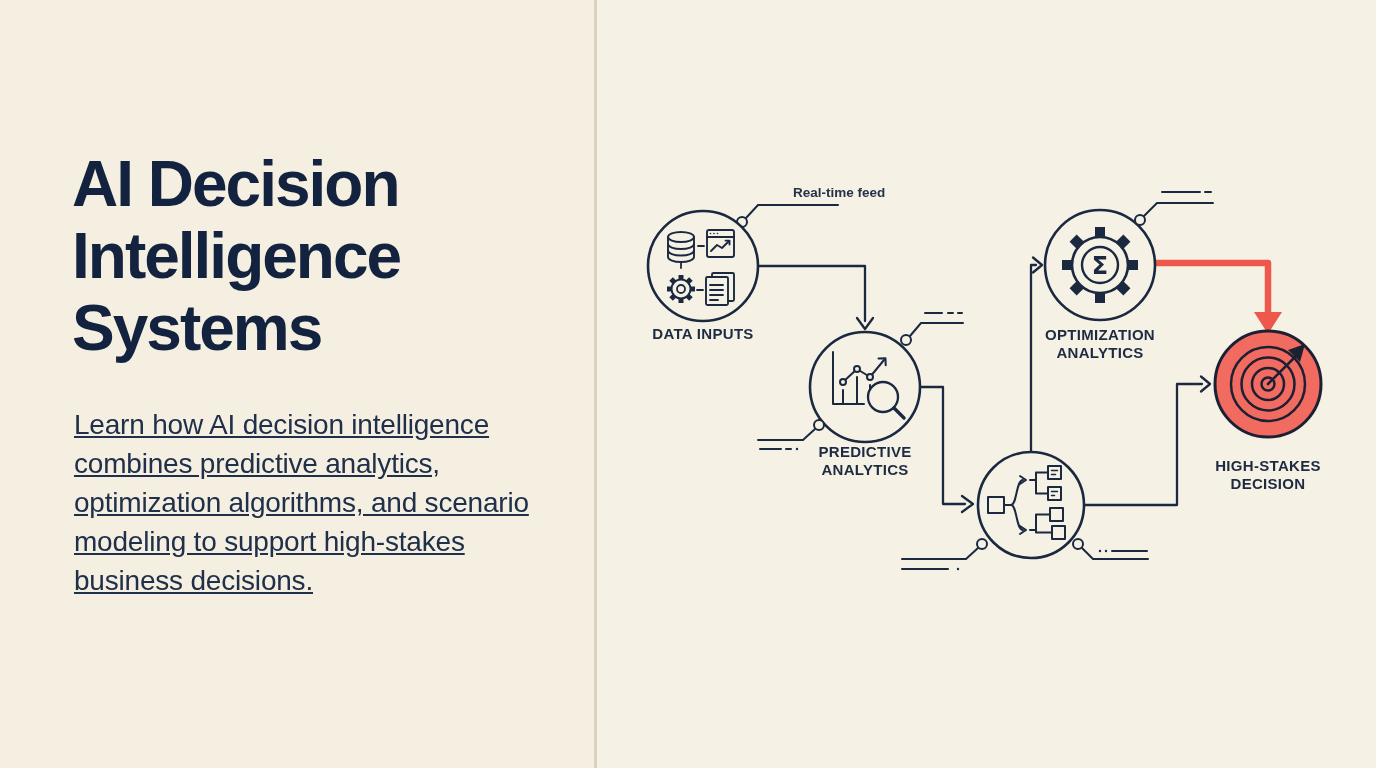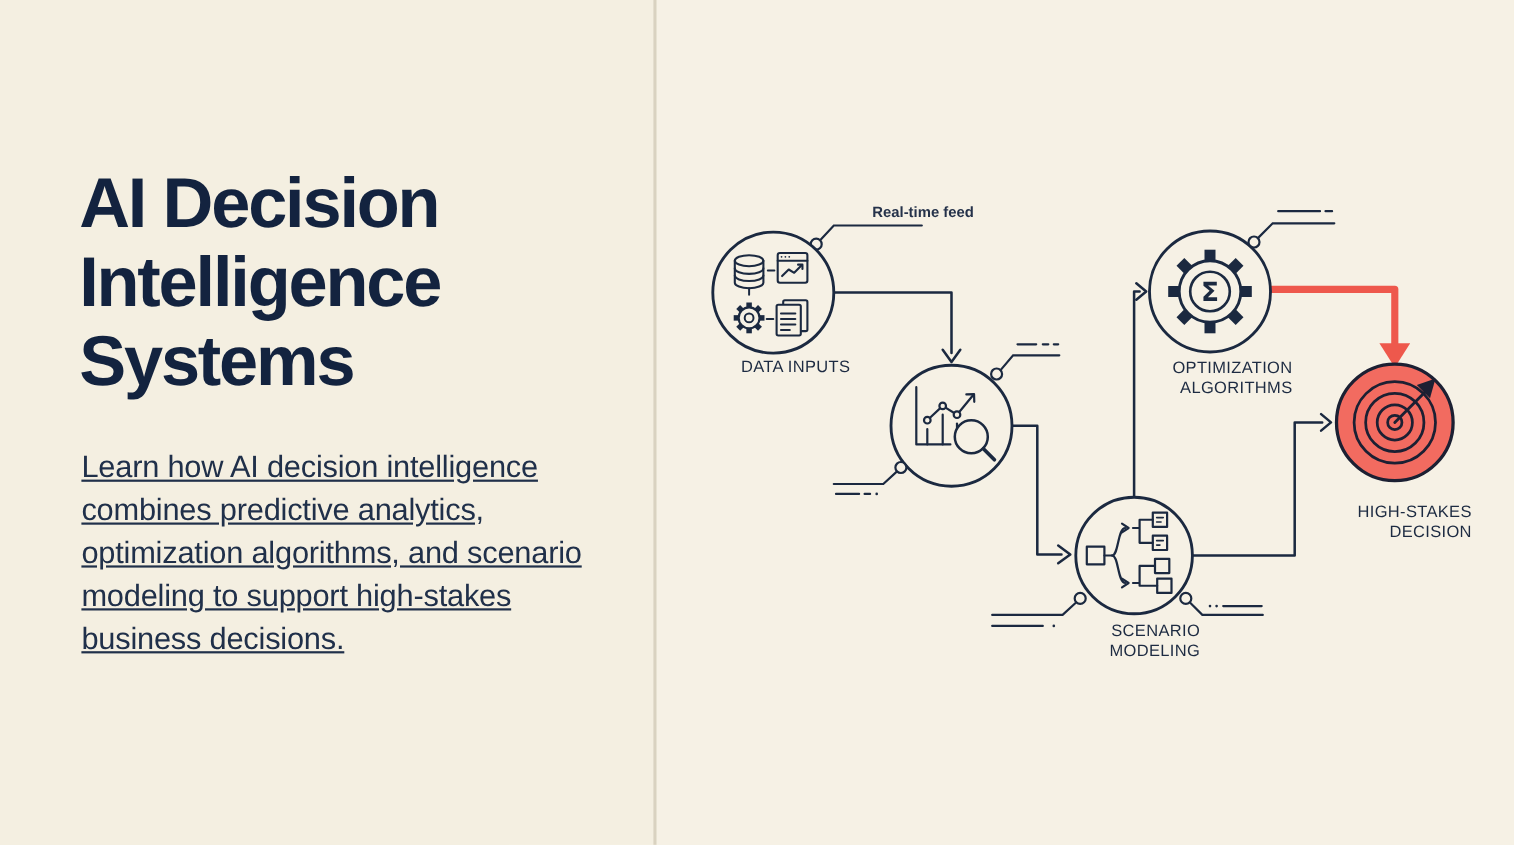--- a/index.html
+++ b/index.html
@@ -28,22 +28,22 @@
     letter-spacing:-2px;color:#13233f;margin:0;
   }
   .description{
     position:absolute;left:74px;top:405px;width:480px;
     font-size:28px;line-height:39px;font-weight:400;
     letter-spacing:-0.2px;color:#20304a;margin:0;text-decoration:underline;
   }
   .diagram-svg{position:absolute;left:0;top:0;width:1376px;height:768px;}
   .node-label{
     position:absolute;
-    font-size:15px;font-weight:400;line-height:18px;
-    letter-spacing:0.3px;color:#1d2b42;text-align:right;
+    font-size:15px;font-weight:700;line-height:18px;
+    letter-spacing:0.3px;color:#1d2b42;text-align:center;
   }
   .lbl-data-inputs{left:633px;top:325px;width:140px;}
   .lbl-predictive{left:800px;top:443px;width:130px;}
   .lbl-scenario{left:971px;top:565px;width:120px;}
   .lbl-optimization{left:1025px;top:326px;width:150px;}
   .lbl-highstakes{left:1198px;top:444px;width:140px;margin-top:13px;}
   .callout-label{
     position:absolute;left:757px;top:185px;width:120px;
     font-size:13.5px;font-weight:600;color:#25324a;text-align:left;padding-left:36px;
   }
@@ -235,17 +235,17 @@
     </g>
     <g stroke="#1b2940" stroke-width="2" fill="none" stroke-linecap="round">
       <circle cx="1140" cy="220" r="5" fill="#f6f1e5"></circle>
       <path d="M1144,216 L1157,203 H1213"></path>
       <path d="M1162,192 H1200 M1205,192 H1211"></path>
     </g>
   </svg>
 
   <div class="callout-label">Real-time feed</div>
   <div class="node-label lbl-data-inputs">DATA INPUTS</div>
-  <div class="node-label lbl-scenario">SCENARIO MODELING</div>
-  <div class="node-label lbl-optimization">OPTIMIZATION ALGORITHMS</div>
+  <div class="node-label lbl-predictive">PREDICTIVE ANALYTICS</div>
+  <div class="node-label lbl-optimization">OPTIMIZATION ANALYTICS</div>
   <div class="node-label lbl-highstakes">HIGH-STAKES DECISION</div>
 
 </div>
 
 </body></html>

